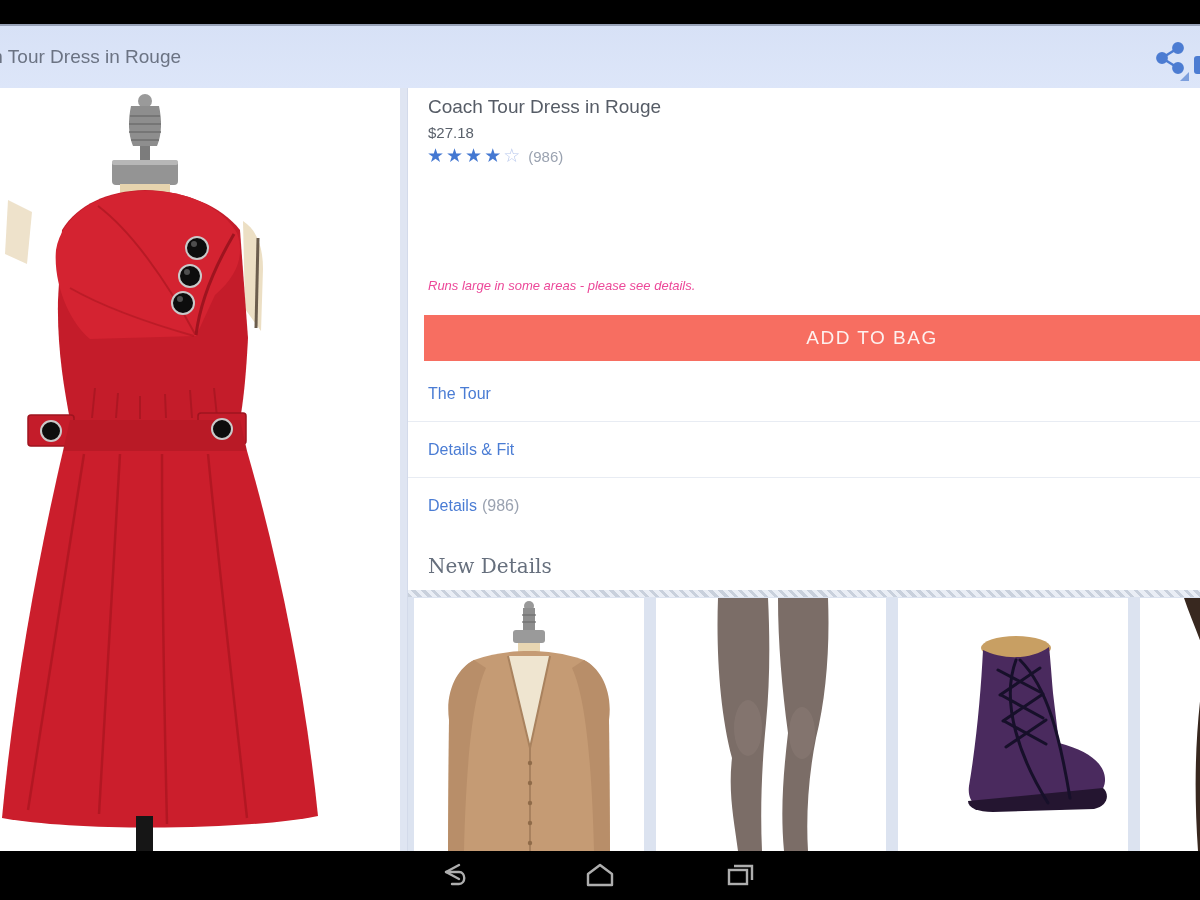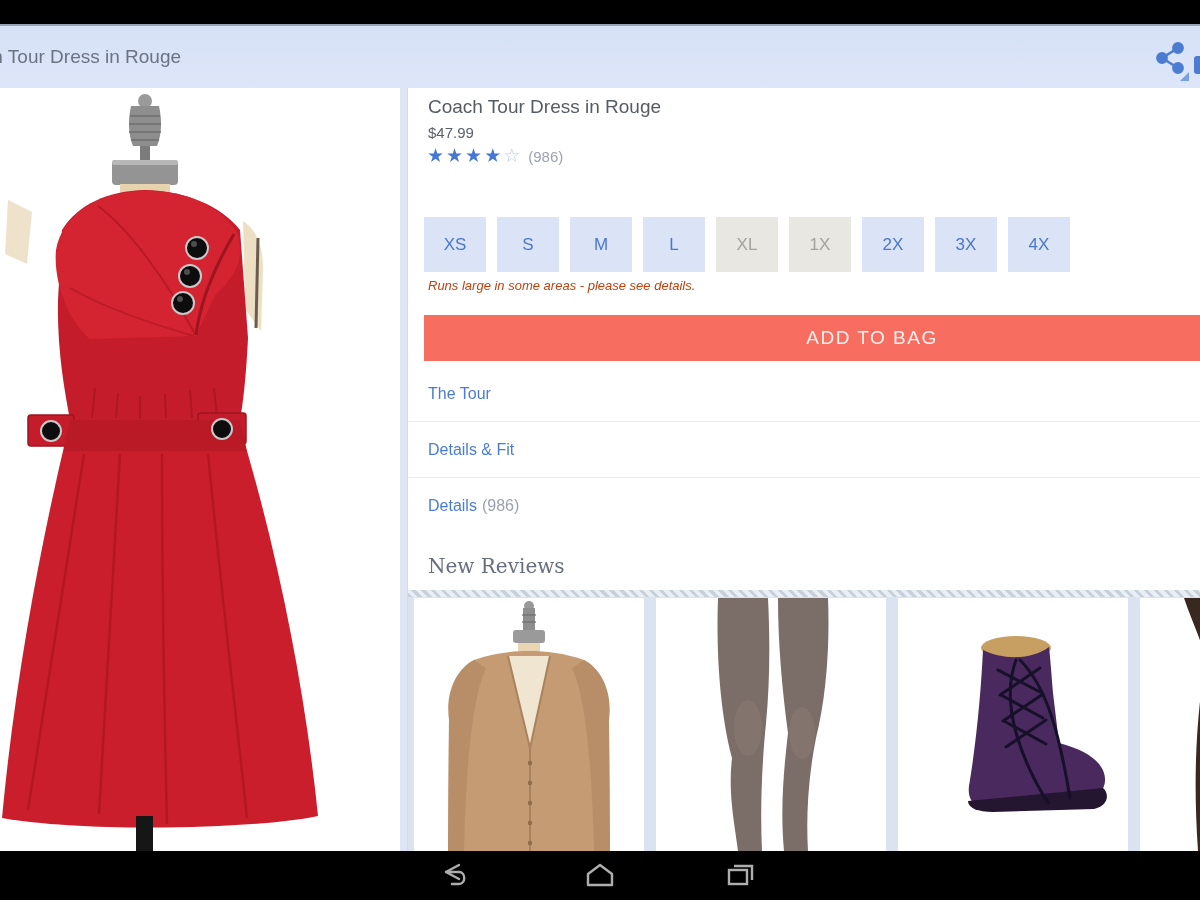--- a/index.html
+++ b/index.html
@@ -53,21 +53,21 @@
   .rating .count { font-size:15px; color:#9aa2b0; letter-spacing:0; margin-left:6px; }
 
   .sizes { position:absolute; left:16px; top:129px; white-space:nowrap; }
   .size-btn {
     display:inline-flex; align-items:center; justify-content:center;
     width:62px; height:55px; margin-right:11px; font-size:17px; cursor:pointer;
   }
   .size-btn.on  { background:#dbe4f7; color:#4c77c9; }
   .size-btn.off { background:#e9e7e1; color:#a3a39c; cursor:default; }
 
-  .fit-note { position:absolute; left:20px; top:190px; font-style:italic; font-size:13px; color:#c2410c; }
+  .fit-note { position:absolute; left:20px; top:190px; font-style:italic; font-size:13px; color:#ec4899; }
 
   .add-bag {
     position:absolute; left:16px; right:0; top:227px; height:46px;
     background:#f76e61; color:#fdf1ef; font-size:19px; letter-spacing:1.5px;
     display:flex; align-items:center; justify-content:center; cursor:pointer;
     border:none; font-family:inherit;
   }
 
   .links { position:absolute; left:0; right:0; top:278px; }
   .link-row {
@@ -181,45 +181,44 @@
       <path d="M84,366 C68,470 48,590 28,722"></path>
     </g>
 
     <rect x="136" y="728" width="17" height="35" fill="#161616"></rect>
   </svg>
 </div>
 <div class="pane-divider"></div>
 
 <div class="panel">
   <div class="prod-title">Coach Tour Dress in Rouge</div>
-  <div class="prod-price">$47.99</div>
+  <div class="prod-price">$27.18</div>
 
   <div class="rating">
     <span id="stars"><span class="st-fill">★</span><span class="st-fill">★</span><span class="st-fill">★</span><span class="st-fill">★</span><span class="st-empty">☆</span></span><span class="count">(986)</span>
   </div>
 
-  <div class="sizes" id="sizes"><div class="size-btn on">XS</div><div class="size-btn on">S</div><div class="size-btn on">M</div><div class="size-btn on">L</div><div class="size-btn off">XL</div><div class="size-btn off">1X</div><div class="size-btn on">2X</div><div class="size-btn on">3X</div><div class="size-btn on">4X</div></div>
 
   <div class="fit-note">Runs large in some areas - please see details.</div>
 
   <button class="add-bag">ADD TO BAG</button>
 
   <div class="links">
     <div class="link-row">
       <span>The Tour</span>
     </div>
     <div class="link-row">
       <span>Details &amp; Fit</span>
     </div>
     <div class="link-row">
       <span>Details</span><span class="count">(986)</span>
     </div>
   </div>
 
-  <div class="na-heading">New Reviews</div>
+  <div class="na-heading">New Details</div>
 
   <div class="na-section">
     <div class="na-hatch"></div>
 
     <div class="na-card" style="left:6px;">
       <svg width="230" height="253" viewBox="0 0 230 253">
         <ellipse cx="115" cy="8" rx="5" ry="5" fill="#999"></ellipse>
         <rect x="109" y="10" width="12" height="22" fill="#8e8e8e"></rect>
         <line x1="108" y1="17" x2="122" y2="17" stroke="#6e6e6e" stroke-width="1.2"></line>
         <line x1="108" y1="24" x2="122" y2="24" stroke="#6e6e6e" stroke-width="1.2"></line>

